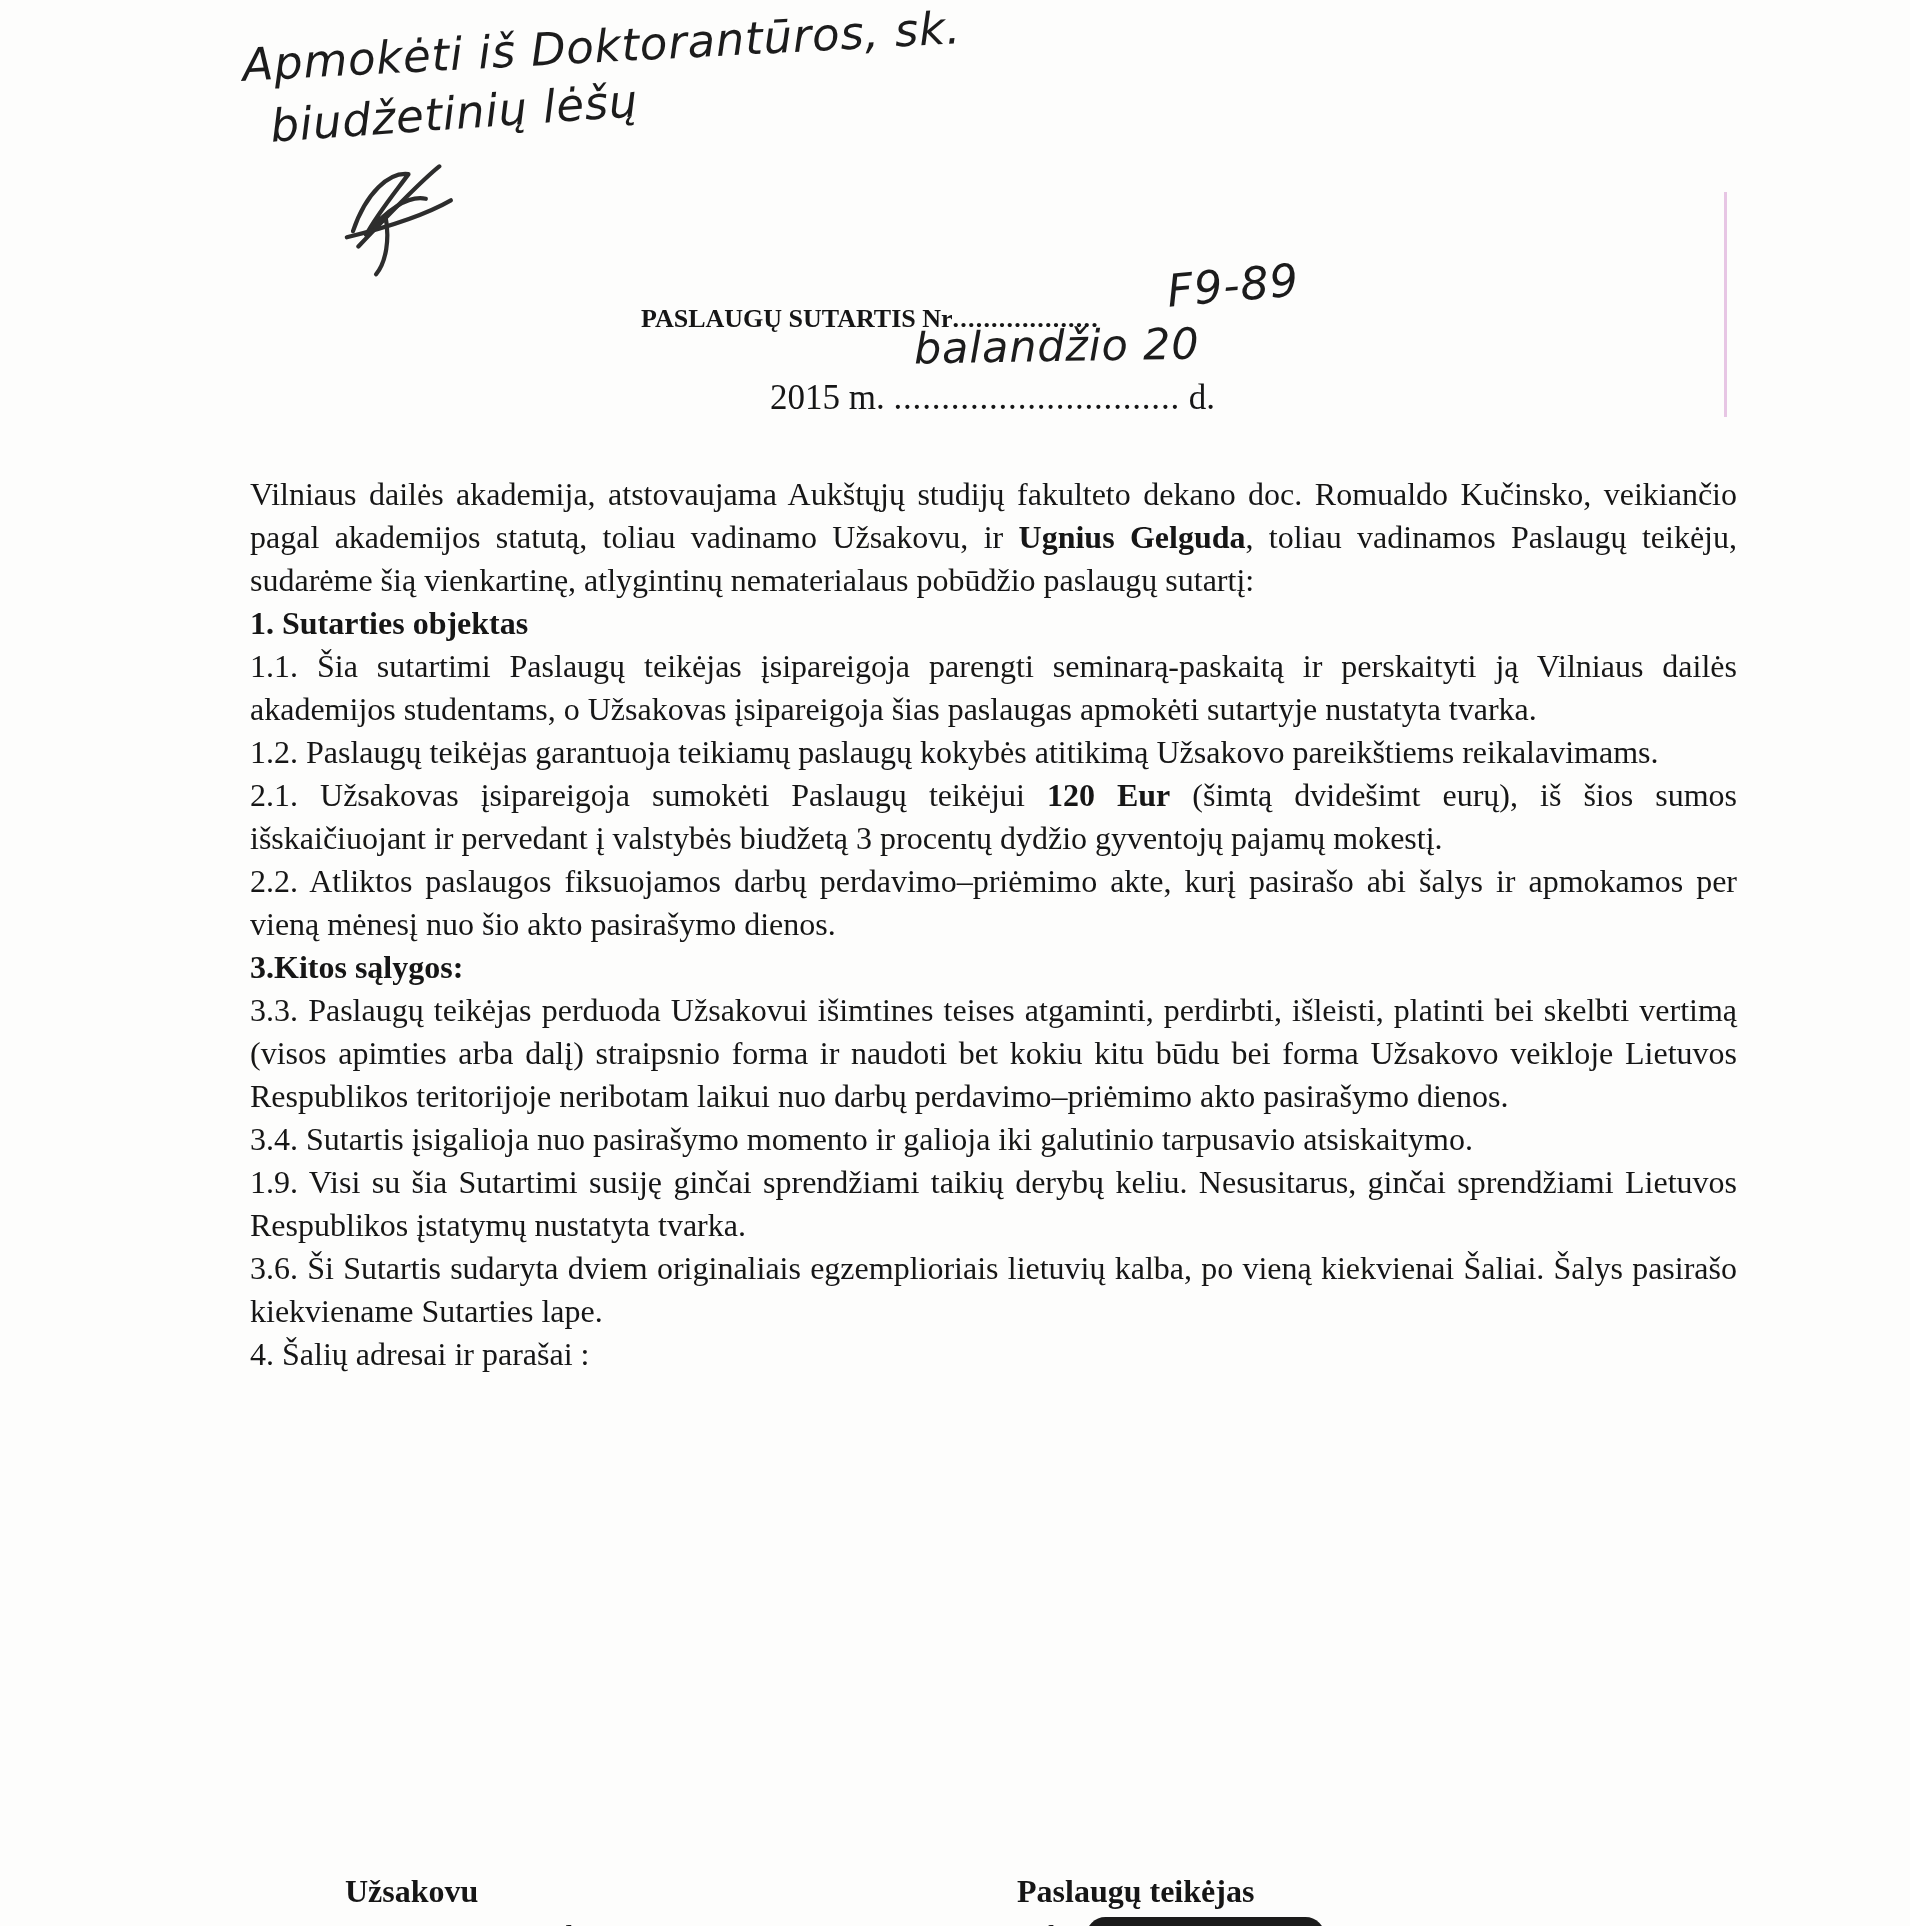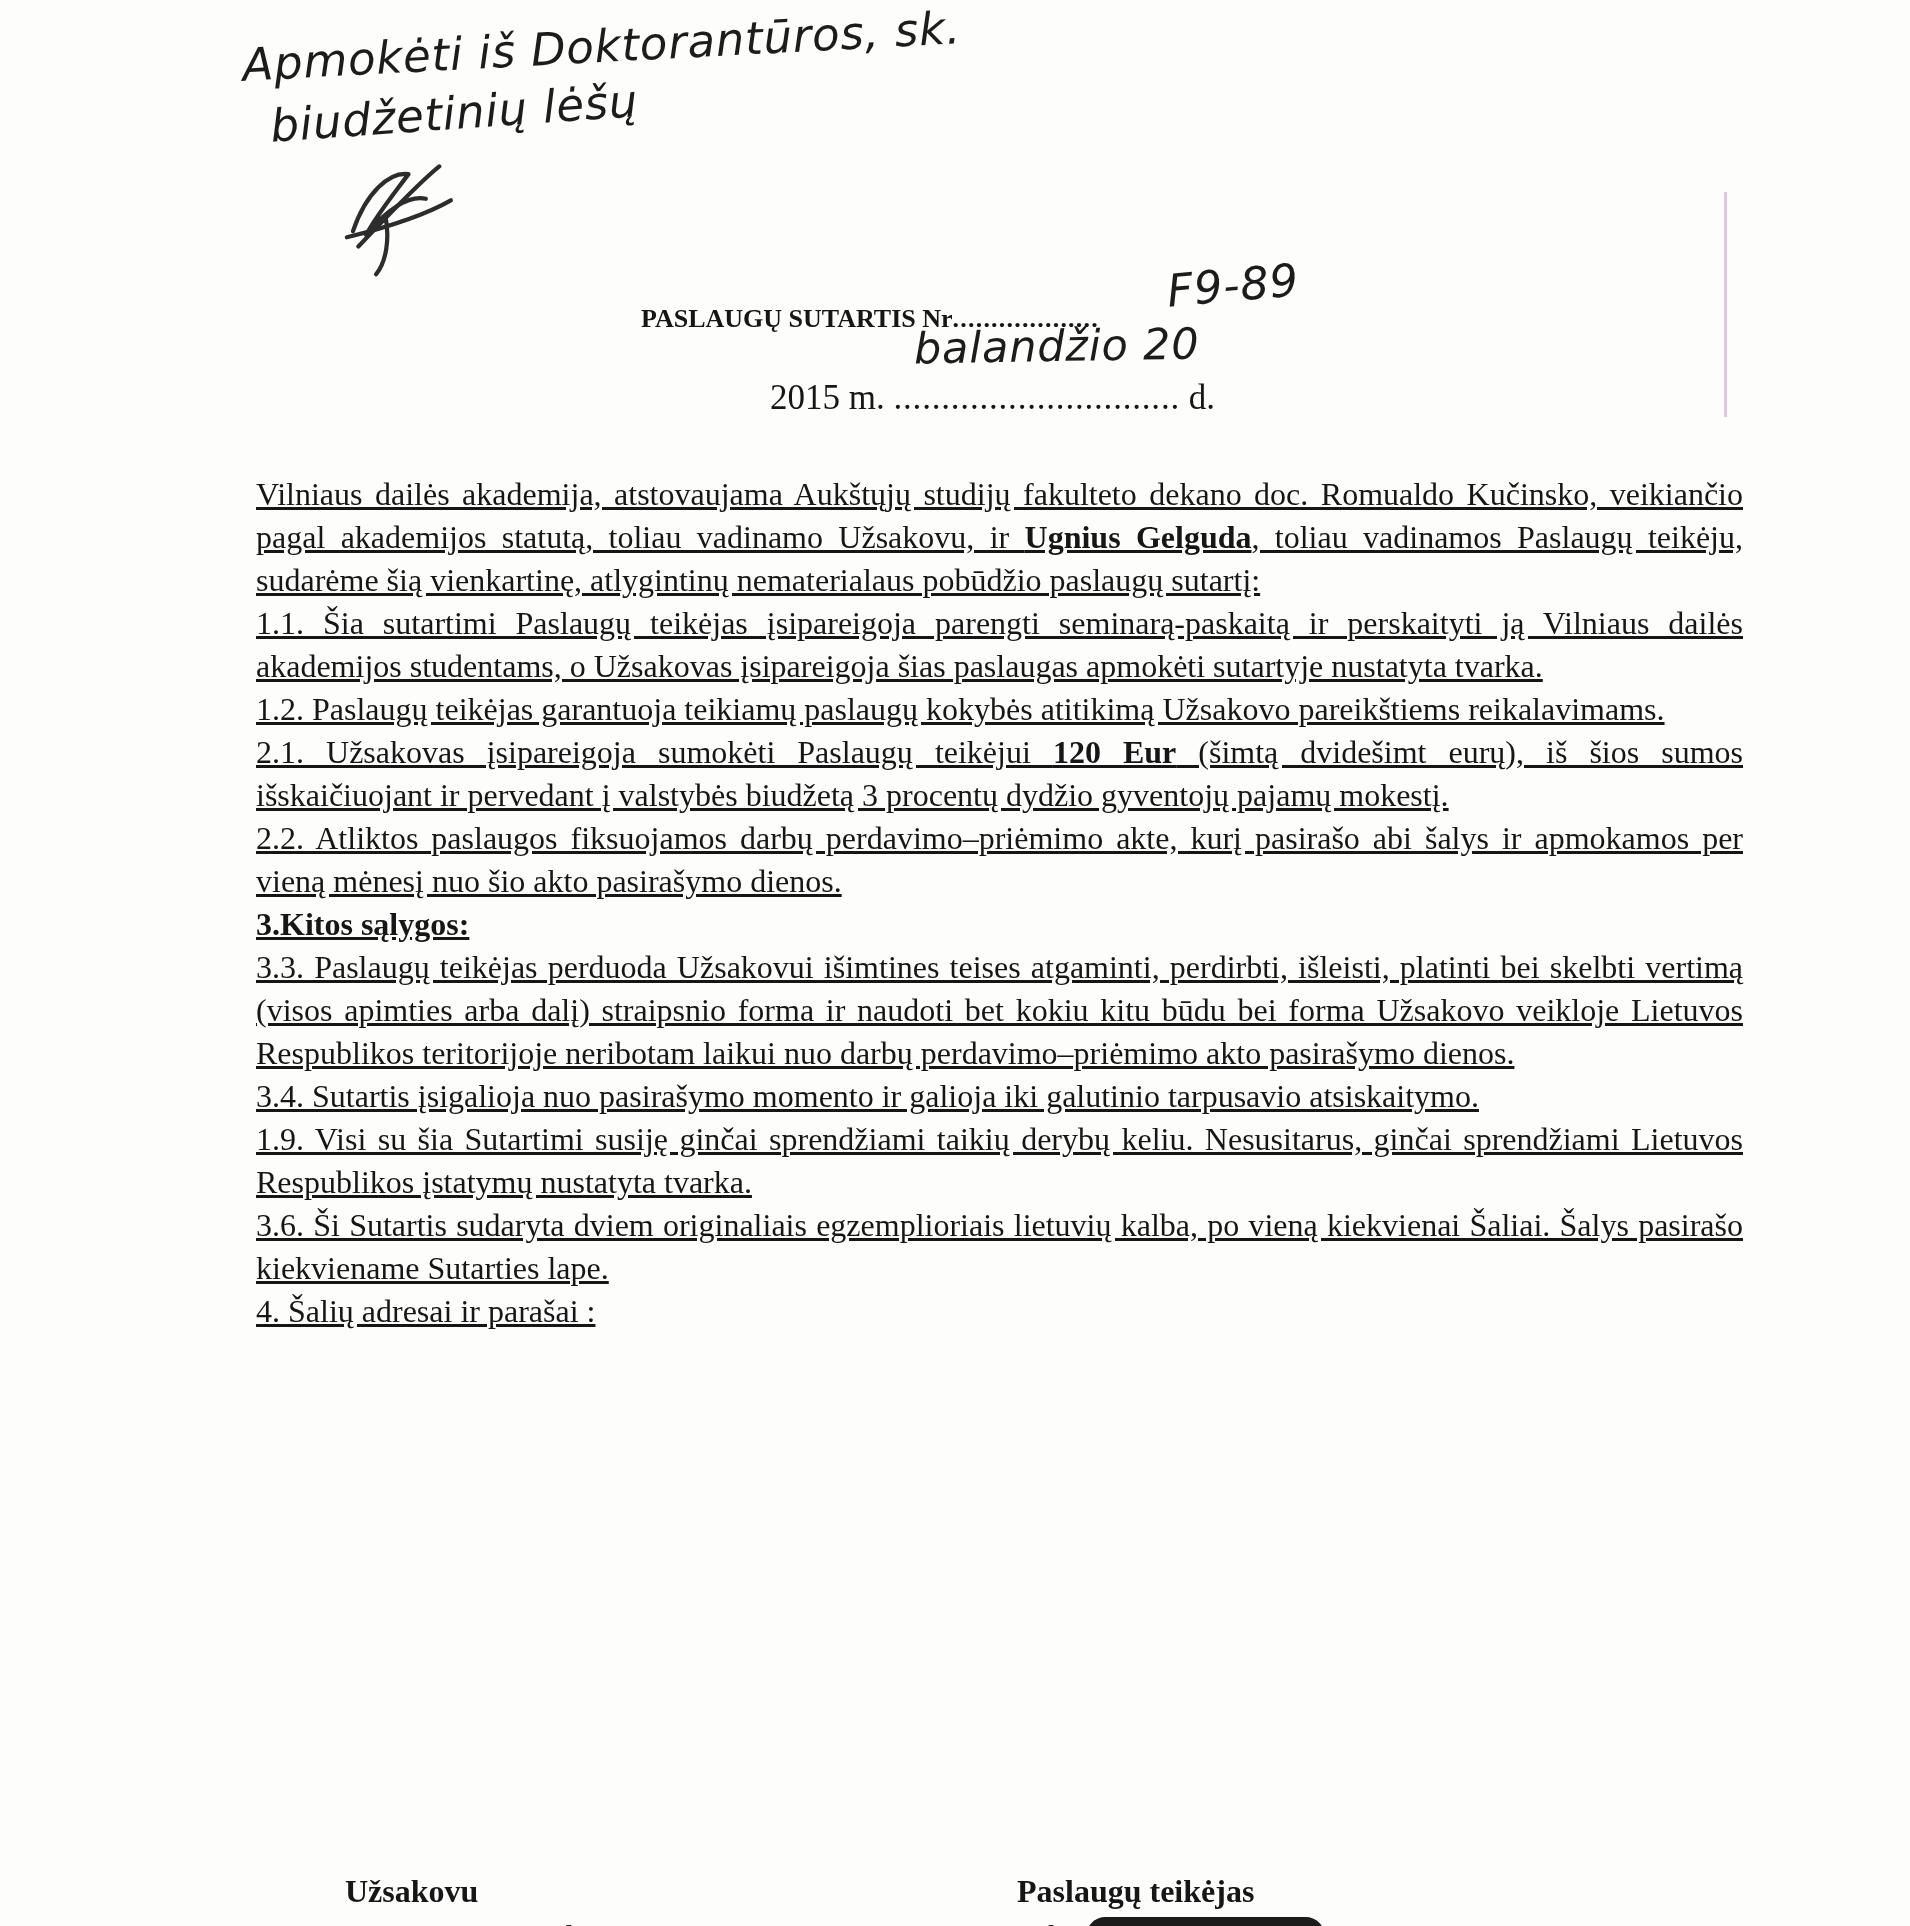--- a/index.html
+++ b/index.html
@@ -14,21 +14,21 @@
   #contract-no{left:1167px;top:259px;font-size:45px;transform:rotate(-5deg);}
   
   #date-row{left:770px;top:378px;font-size:35px;white-space:nowrap;}
   #date-dots-wrap{position:relative;display:inline-block;}
   #date-hand{position:absolute;left:21px;top:-57px;font-size:43px;white-space:nowrap;transform:rotate(-1deg);}
   .dots{letter-spacing:0.8px;}
   
   #note1{left:242px;top:20px;font-size:45px;transform:rotate(-3deg);white-space:nowrap;}
   #note2{left:270px;top:87px;font-size:45px;transform:rotate(-4deg);white-space:nowrap;}
   
-  #body-text{left:256px;top:473px;width:1487px;font-size:32px;line-height:43px;text-align:justify;text-decoration:underline;}
+  #body-text{left:250px;top:473px;width:1487px;font-size:32px;line-height:43px;text-align:justify;}
   #body-text p{margin:0;}
   .bld{font-weight:bold;}
   
   .col{font-size:32px;line-height:45px;white-space:nowrap;}
   #col-left{left:345px;top:1869px;}
   #col-right{left:1017px;top:1869px;}
   .rrow{height:45px;display:flex;align-items:center;}
   .bar{background:#1b1b1b;border-radius:20px;display:inline-block;}
   #bar-ak{width:239px;height:39px;margin-left:13.5px;}
   
@@ -49,20 +49,21 @@
   <div class="abs hand" id="contract-no">F9-89</div>
 
   <div class="abs" id="date-row">
     <span>2015 m.</span>
     <span id="date-dots-wrap"><span class="dots">..............................</span><span class="hand" id="date-hand">balandžio 20</span></span>
     <span>d.</span>
   </div>
 
   <div class="abs" id="body-text">
     <p><span>Vilniaus dailės akademija, atstovaujama Aukštųjų studijų fakulteto dekano doc. Romualdo Kučinsko, veikiančio pagal akademijos statutą, toliau vadinamo Užsakovu, ir </span><span class="bld">Ugnius Gelguda</span><span>, toliau vadinamos Paslaugų teikėju, sudarėme šią vienkartinę, atlygintinų nematerialaus pobūdžio paslaugų sutartį:</span></p>
+    <p class="bld">1. Sutarties objektas</p>
     <p>1.1. Šia sutartimi Paslaugų teikėjas įsipareigoja parengti seminarą-paskaitą ir perskaityti ją Vilniaus dailės akademijos studentams, o Užsakovas  įsipareigoja šias paslaugas apmokėti sutartyje nustatyta tvarka.</p>
     <p>1.2. Paslaugų teikėjas garantuoja teikiamų paslaugų kokybės atitikimą Užsakovo pareikštiems reikalavimams.</p>
     <p><span>2.1. Užsakovas įsipareigoja sumokėti Paslaugų teikėjui </span><span class="bld">120 Eur</span><span> (šimtą dvidešimt eurų), iš šios sumos išskaičiuojant ir pervedant į valstybės biudžetą 3 procentų dydžio gyventojų pajamų mokestį.</span></p>
     <p>2.2. Atliktos paslaugos fiksuojamos darbų perdavimo–priėmimo akte, kurį pasirašo abi šalys ir apmokamos per vieną mėnesį nuo šio akto pasirašymo dienos.</p>
     <p class="bld">3.Kitos sąlygos:</p>
     <p>3.3. Paslaugų teikėjas perduoda Užsakovui išimtines teises atgaminti, perdirbti, išleisti, platinti bei skelbti vertimą (visos apimties arba dalį) straipsnio forma ir naudoti bet kokiu kitu būdu bei forma Užsakovo veikloje Lietuvos Respublikos teritorijoje neribotam laikui nuo darbų perdavimo–priėmimo akto pasirašymo dienos.</p>
     <p>3.4. Sutartis įsigalioja nuo pasirašymo momento ir galioja iki galutinio tarpusavio atsiskaitymo.</p>
     <p>1.9. Visi su šia Sutartimi susiję ginčai sprendžiami taikių derybų keliu. Nesusitarus, ginčai sprendžiami Lietuvos Respublikos įstatymų nustatyta tvarka.</p>
     <p>3.6. Ši Sutartis sudaryta dviem originaliais egzemplioriais lietuvių kalba, po vieną kiekvienai Šaliai. Šalys pasirašo kiekviename Sutarties lape.</p>
     <p>4. Šalių adresai ir parašai :</p>

